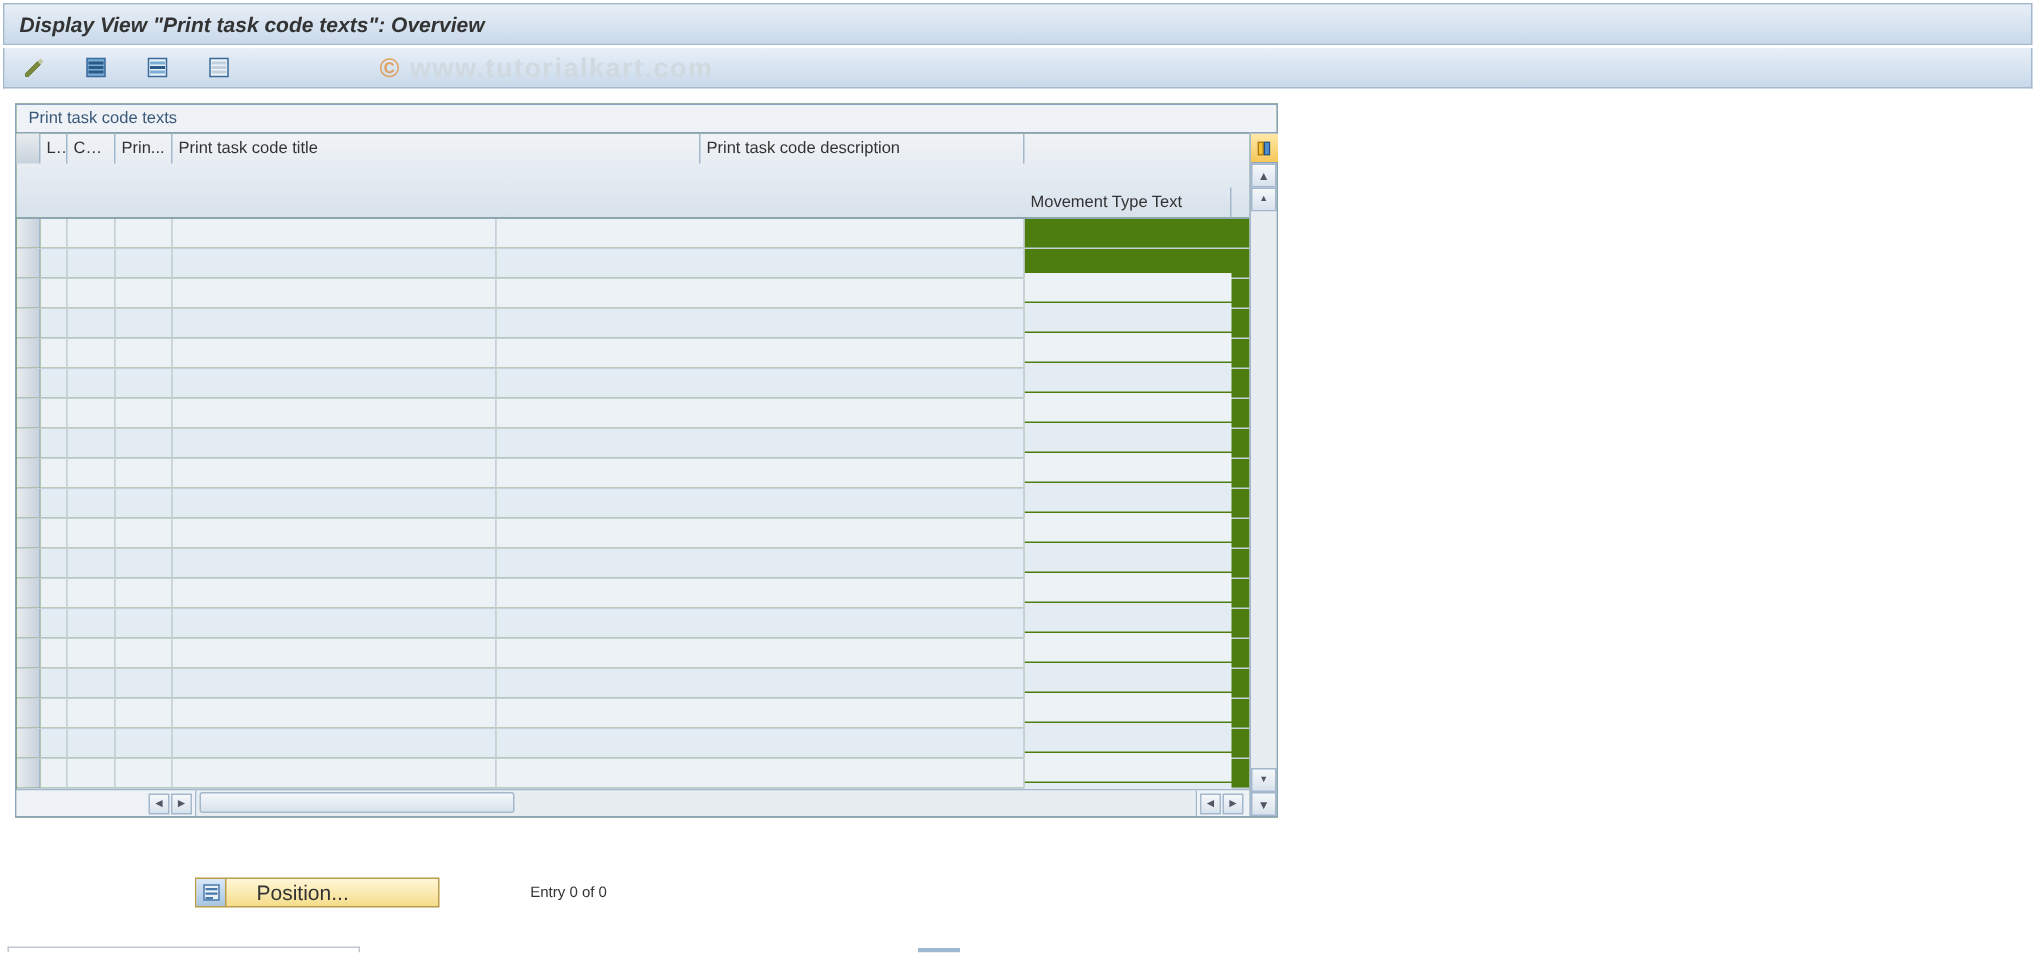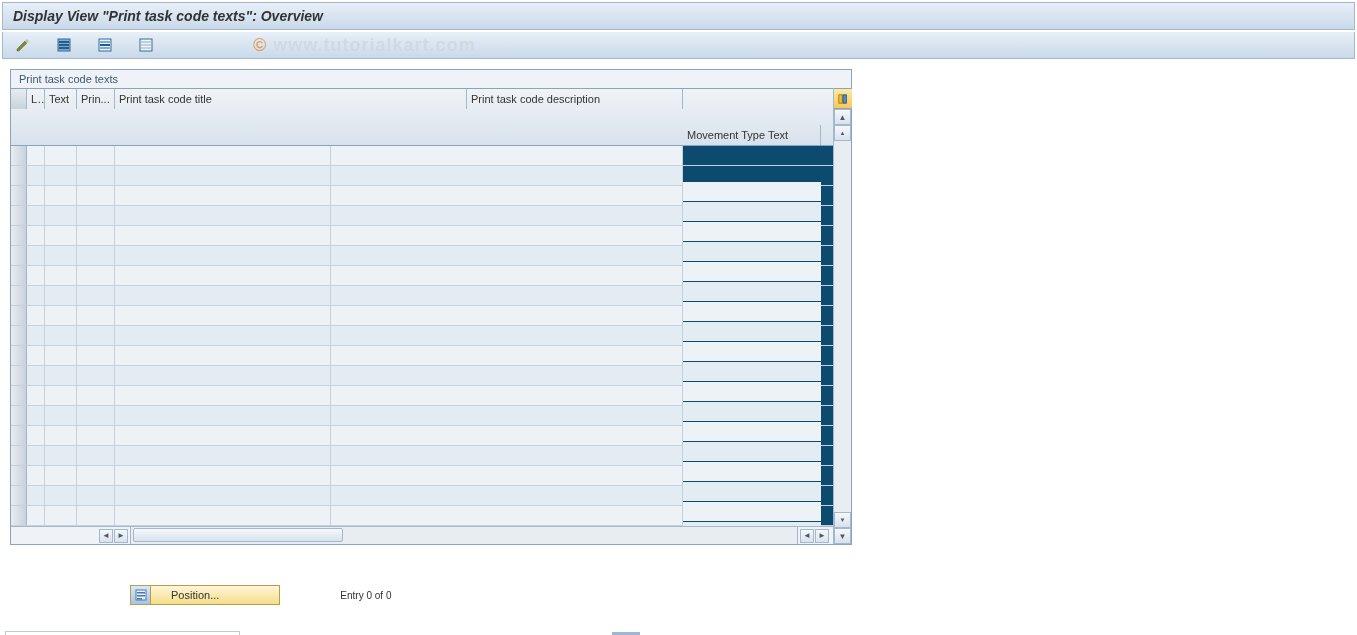--- a/index.html
+++ b/index.html
@@ -59,21 +59,21 @@
     }
     .copyright-symbol {
       color: #e0a060;
       margin-right: 6px;
     }
     .grid-container {
       margin-left: 10px;
       margin-top: 5px;
       width: 842px;
       border: 1px solid #8aa4c0;
-      background: #0c4a6e;
+      background: #4d7c0f;
     }
     .grid-title {
       padding: 3px 8px;
       font-size: 11px;
       color: #3b5878;
       background: #eff3f7;
     }
     .grid-table-wrap {
       display: flex;
     }
@@ -187,21 +187,21 @@
     }
     .position-button-icon {
       width: 20px;
       height: 18px;
       background: linear-gradient(to bottom, #d8e8f8, #a8c4e0);
       border-right: 1px solid #b89d4a;
       display:flex;align-items:center;justify-content:center;
     }
     .position-button-text {
       padding: 0 20px;
-      font-size: 11px;
+      font-size: 14px;
       color: #333;
     }
     .entry-text {
       font-size: 10px;
       color: #333;
     }
     .bottom-tab-indicator{
       position:absolute; bottom:0; left:5px; width:235px; height:4px; 
       border-top:1px solid #c0c8d0;
       border-left:1px solid #c0c8d0;
@@ -249,21 +249,21 @@
 </div>
 
 <div class="grid-container">
   <div class="grid-title">Print task code texts</div>
   <div class="grid-table-wrap">
     <div class="grid-main">
 
       <div class="grid-header-row">
         <div class="grid-header-cell col-select"></div>
         <div class="grid-header-cell col-L">L..</div>
-        <div class="grid-header-cell col-CoCd">Text</div>
+        <div class="grid-header-cell col-CoCd">CoCd</div>
         <div class="grid-header-cell col-Prin">Prin...</div>
         <div class="grid-header-cell col-title">Print task code title</div>
         <div class="grid-header-cell col-desc">Print task code description</div>
         <div class="grid-header-cell col-movement">Movement Type Text</div>
       </div>
 
       <div class="grid-body" id="grid-body">
           <div class="grid-row">
             <div class="grid-cell row-selector"></div>
             <div class="grid-cell data-cell col-L"></div>

